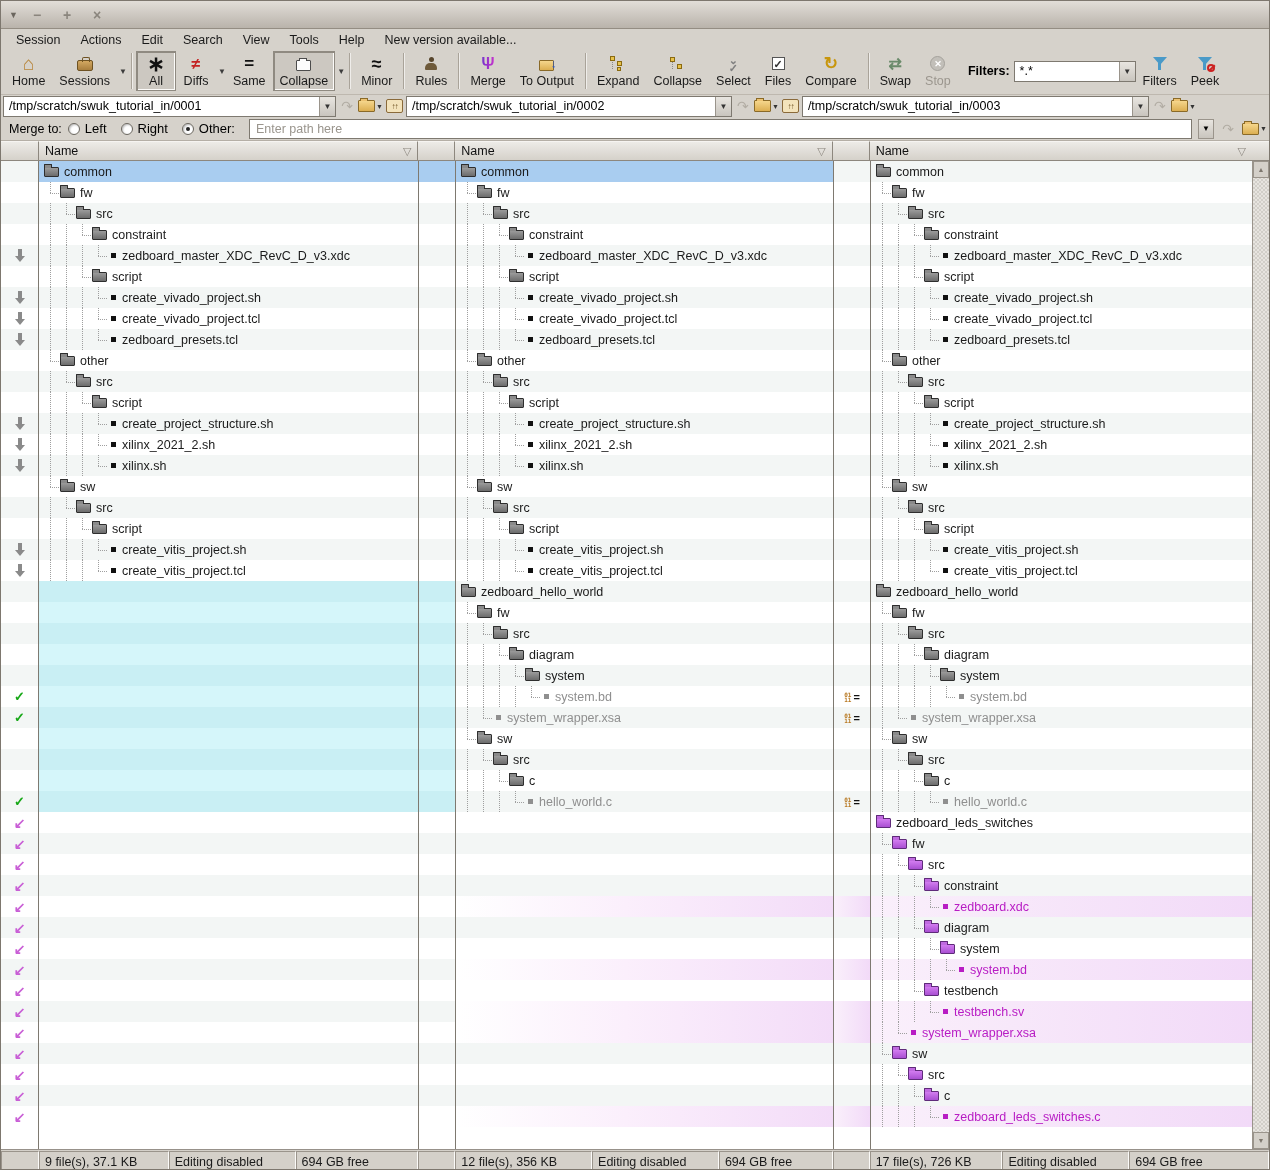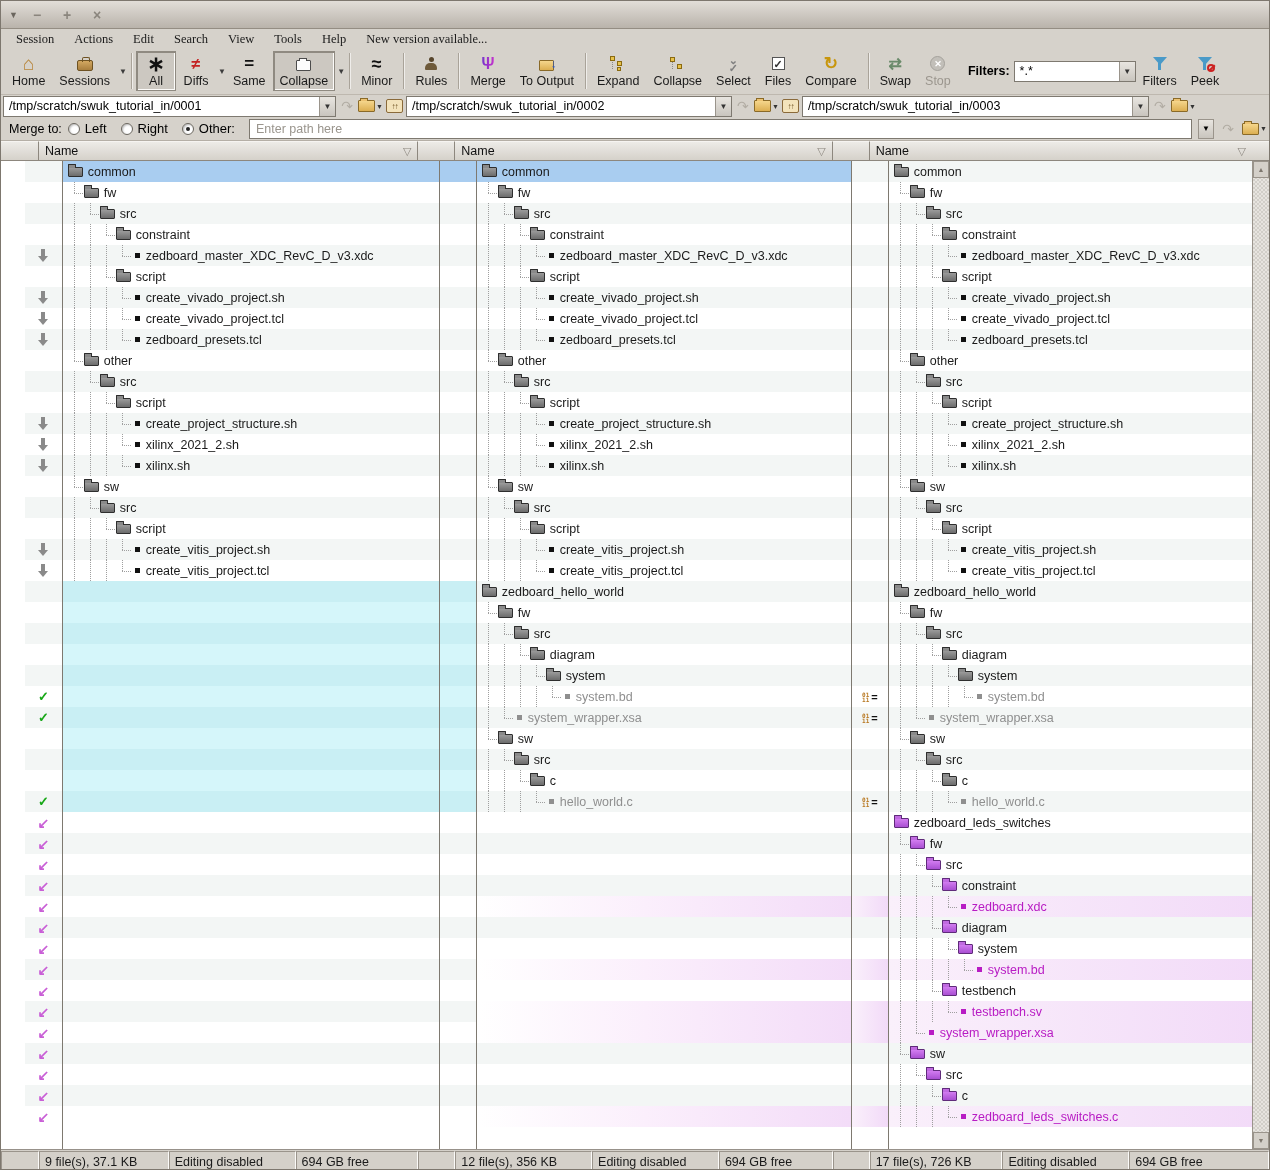--- a/index.html
+++ b/index.html
@@ -7,21 +7,21 @@
   .window { width:1270px; height:1170px; background:#d6d2cb; border:1px solid #7d776e; position:relative; overflow:hidden; }
 
   
   .titlebar { height:28px; background:linear-gradient(#e2ded8,#b9b3ab); border-bottom:1px solid #948d83; display:flex; align-items:center; padding:0 8px; }
   .win-menu-arrow { color:#6b665e; font-size:9px; width:20px; }
   .title-text { flex:1; text-align:center; font-weight:bold; font-size:13px; color:#4c473f; }
   .win-controls { display:flex; gap:14px; }
   .win-btn { color:#8a857d; font-weight:bold; font-size:14px; width:16px; text-align:center; cursor:default; }
 
   
-  .menubar { height:21px; display:flex; align-items:center; padding:0 6px; gap:2px; background:#d6d2cb;font-family:Liberation Serif, serif; }
+  .menubar { height:21px; display:flex; align-items:center; padding:0 6px; gap:2px; background:#d6d2cb; }
   .menu-item { font-size:12.5px; padding:2px 9px; color:#1a1a1a; }
 
   
   .toolbar { height:45px; display:flex; align-items:center; padding:1px 4px 3px 4px; border-bottom:1px solid #beb8af; }
   .tbtn { display:flex; flex-direction:column; align-items:center; justify-content:center; padding:2px 6px; min-width:40px; height:40px; border:1px solid transparent; }
   .tbtn .lab { font-size:12.5px; color:#1a1a1a; margin-top:1px; white-space:nowrap; }
   .tbtn.disabled .lab { color:#9b968e; }
   .tbtn.pressed { background:#ccc8c1; box-shadow:inset 1px 1px 0 #8f8a81, inset -1px -1px 0 #fcfbf9; border:1px solid #8f8a81; }
   .tsep { width:1px; height:36px; background:#a9a399; box-shadow:1px 0 0 #efedea; margin:0 4px; }
   .dd-arrow { font-size:8px; color:#3c3c3c; margin-left:2px; }
@@ -78,21 +78,21 @@
   .merge-input { flex:1; height:20px; border:1px solid #7e7970; font-family:"Liberation Sans",sans-serif; font-size:12.5px; padding:0 6px; color:#1a1a1a; }
   .merge-input::placeholder { color:#9a958d; }
 
   
   .hdr-row { height:20px; display:flex; }
   .hcell { background:linear-gradient(#edebe7,#d5d1ca); border-right:1px solid #8d877e; border-bottom:1px solid #8d877e; border-top:1px solid #f6f4f1; display:flex; align-items:center; padding:0 6px; font-size:12.5px; color:#111; }
   .hcell .fun { margin-left:auto; color:#8a857d; font-size:11px; }
 
   
   .treearea { position:relative; background:#fff; }
-  .trow { height:21px; display:flex;margin-left:24px; }
+  .trow { height:21px; display:flex; }
   .trow.filler { height:22px; }
   .cell { height:100%; display:flex; align-items:center; overflow:hidden; }
   .gut  { width:38px;  border-right:1px solid #7e7970; justify-content:center; }
   .lt   { width:380px; border-right:1px solid #7e7970; padding-left:4px; }
   .na   { width:37px;  border-right:1px solid #7e7970; justify-content:center; }
   .md   { width:378px; border-right:1px solid #7e7970; padding-left:4px; }
   .nb   { width:37px;  border-right:1px solid #7e7970; justify-content:center; }
   .rt   { width:383px; border-right:1px solid #7e7970; padding-left:4px; }
   .bg-z    { background:#f3f6f5; }
   .bg-sel  { background:#a9cdf0; }

